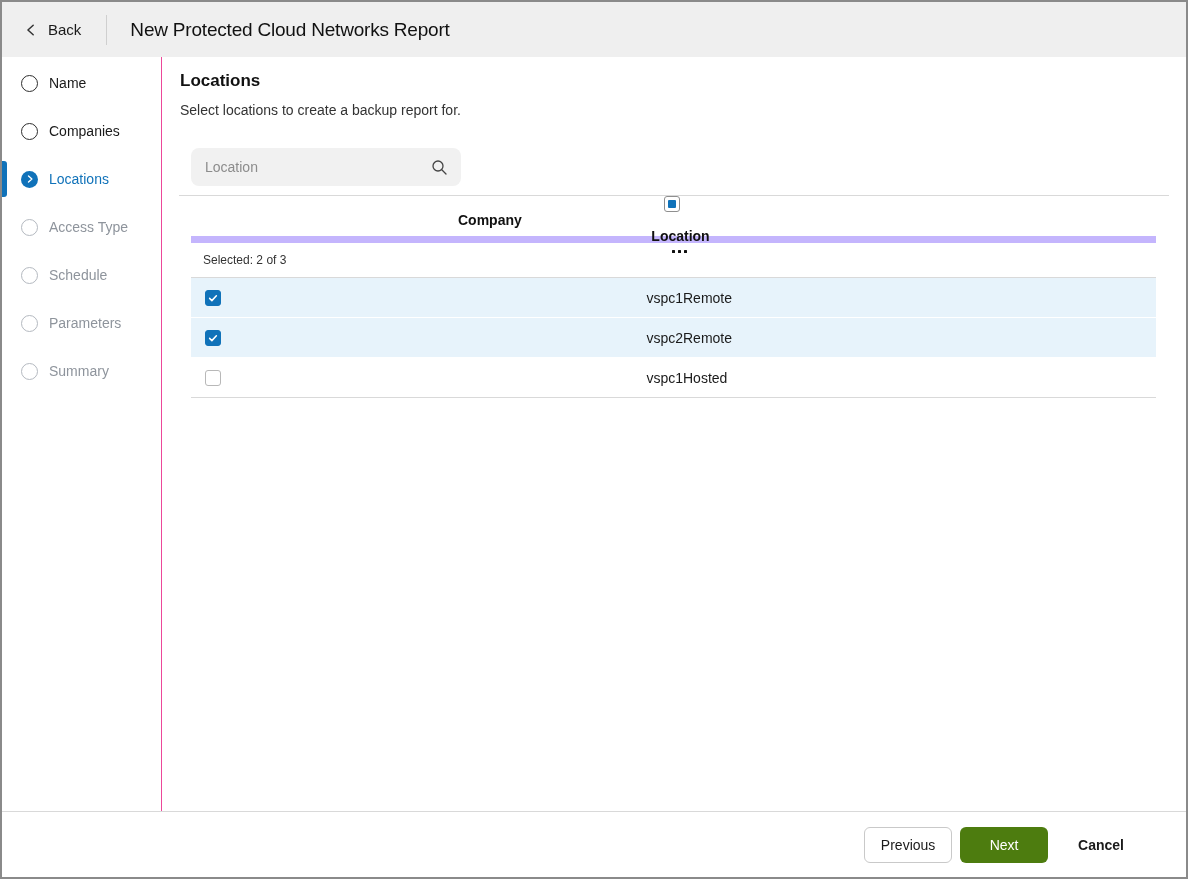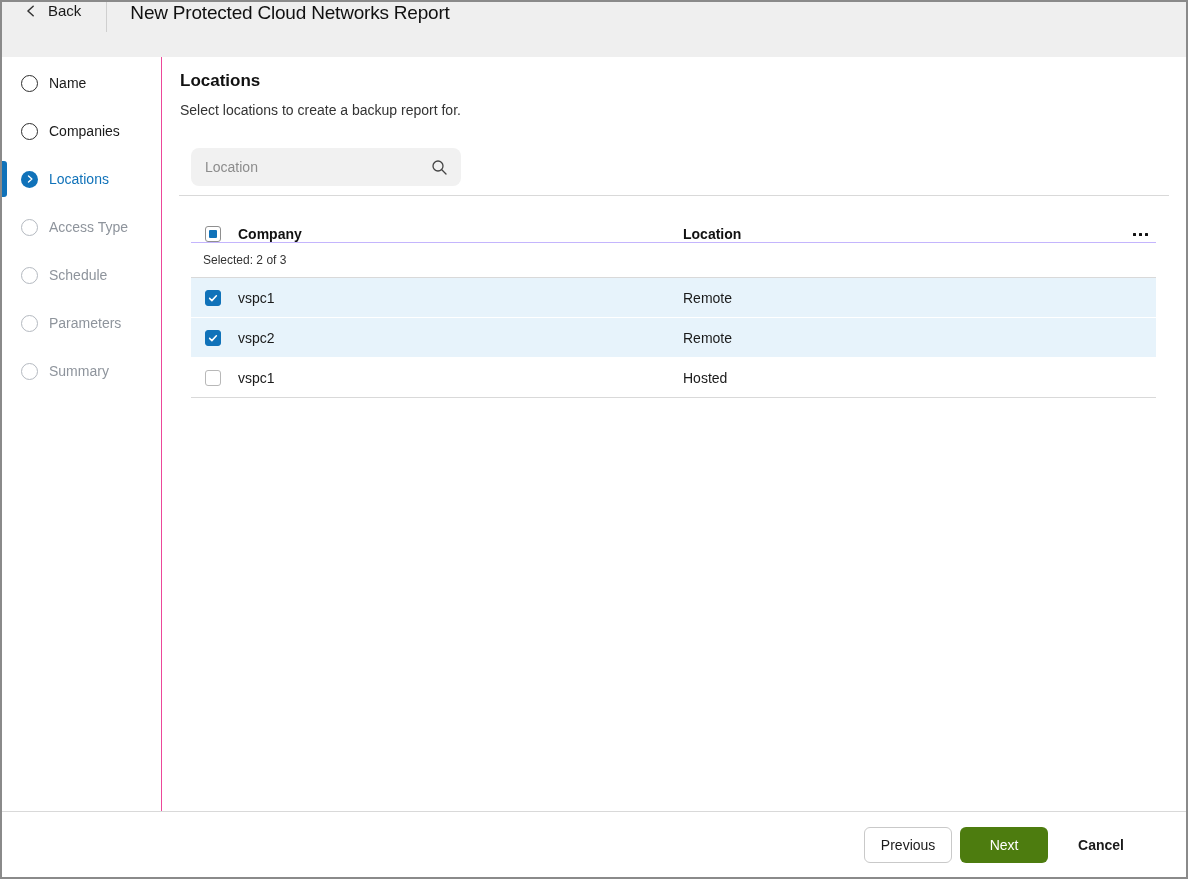--- a/index.html
+++ b/index.html
@@ -11,21 +11,21 @@
     border: 2px solid #8a8a8a;
     display: flex; flex-direction: column;
     background: #fff;
     position: relative;
   }
 
   
   .topbar {
     height: 55px; flex: 0 0 55px;
     background: #efefef;
-    display: flex; align-items: flex-start;
+    display: flex; align-items: center;
     padding-left: 22px;
   }
   .back-btn {
     display: flex; align-items: center; gap: 10px;
     background: none; border: none; cursor: pointer;
     font-family: inherit; font-size: 15px; color: #1a1a1a;
   }
   .topbar-divider {
     width: 1px; height: 30px; background: #cfcfcf;
     margin: 0 23px 0 25px;
@@ -98,23 +98,24 @@
 
   .content-divider {
     height: 1px; background: #d9d9d9;
     margin: 9px 17px 0 17px;
   }
 
   
   .table { margin-left: 29px; width: 965px; }
   .thead {
     height: 47px;
-    display: flex; align-items: flex-end;
+    display: flex; align-items: center;
     padding-left: 14px;
-    border-bottom: 1px solid #c4b5fd;
+    border-bottom: 7px solid #c4b5fd;
+    flex-direction: column;
   }
   .th-company { width: 445px; font-size: 14px; font-weight: 700; color: #111; }
   .th-location { flex: 1; font-size: 14px; font-weight: 700; color: #111; }
   .menu-btn {
     background: none; border: none; cursor: pointer;
     display: flex; gap: 3px; align-items: center;
     padding: 6px 6px; margin-right: 2px;
   }
   .menu-btn i {
     width: 3px; height: 3px; background: #111; border-radius: 0.5px; display: block;
@@ -130,21 +131,21 @@
 
   .row {
     height: 40px;
     display: flex; align-items: center;
     padding-left: 14px;
     font-size: 14px; color: #1a1a1a;
     cursor: pointer;
   }
   .row.selected { background: #e7f3fb; border-bottom: 1px solid #fff; }
   .row.last { border-bottom: 1px solid #d9d9d9; }
-  .cell-company { width: 445px; }
+  .cell-company { width: 445px; text-align: right; }
   .cell-location { flex: 1; }
 
   
   .cb {
     width: 16px; height: 16px; flex: 0 0 16px;
     margin-right: 17px;
     border-radius: 3px;
     display: flex; align-items: center; justify-content: center;
     cursor: pointer;
   }

